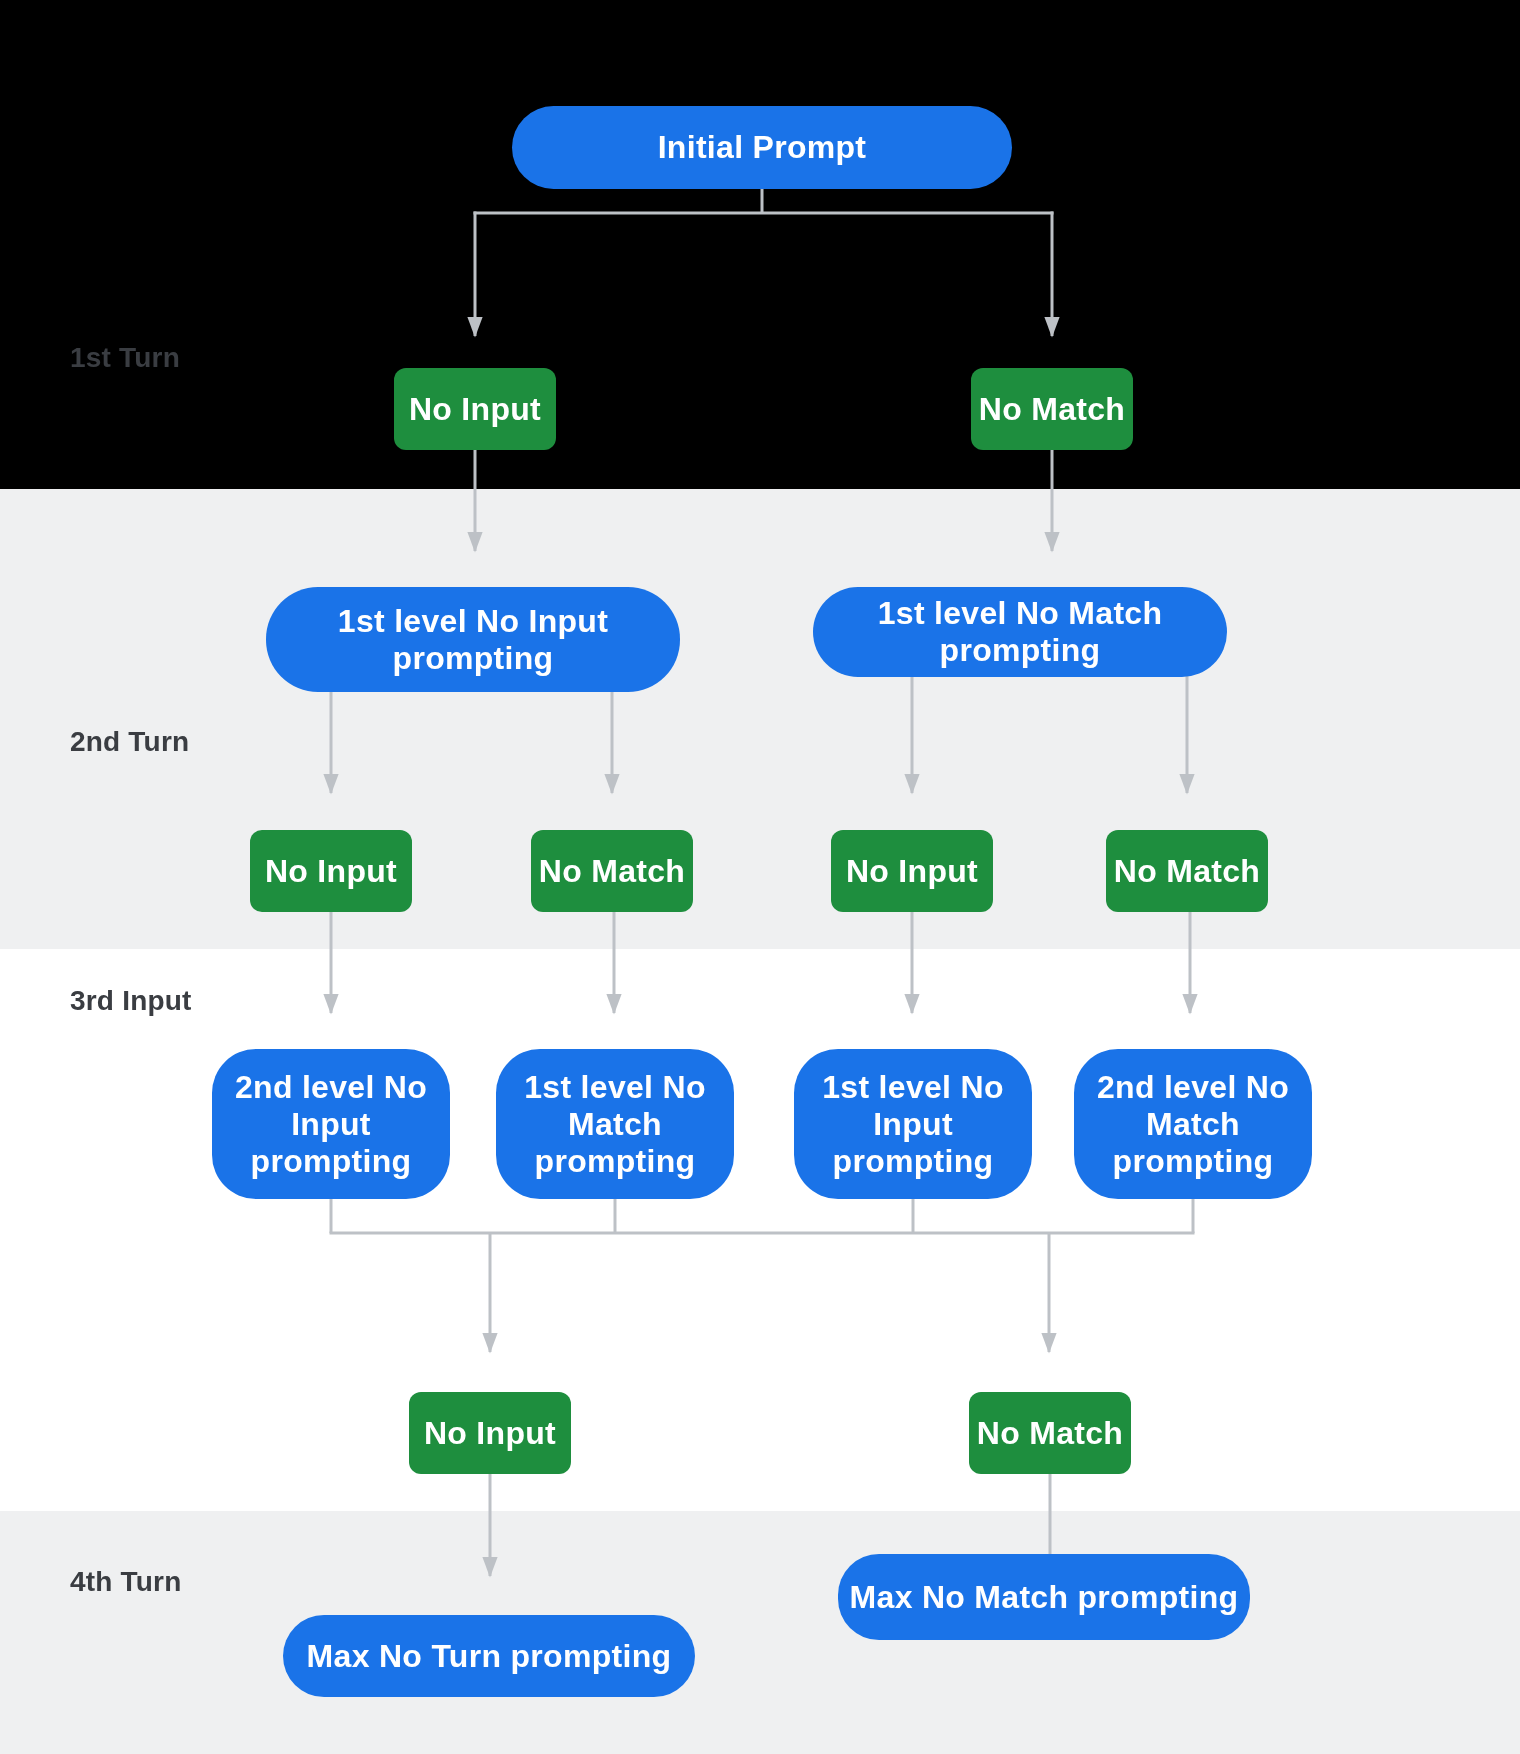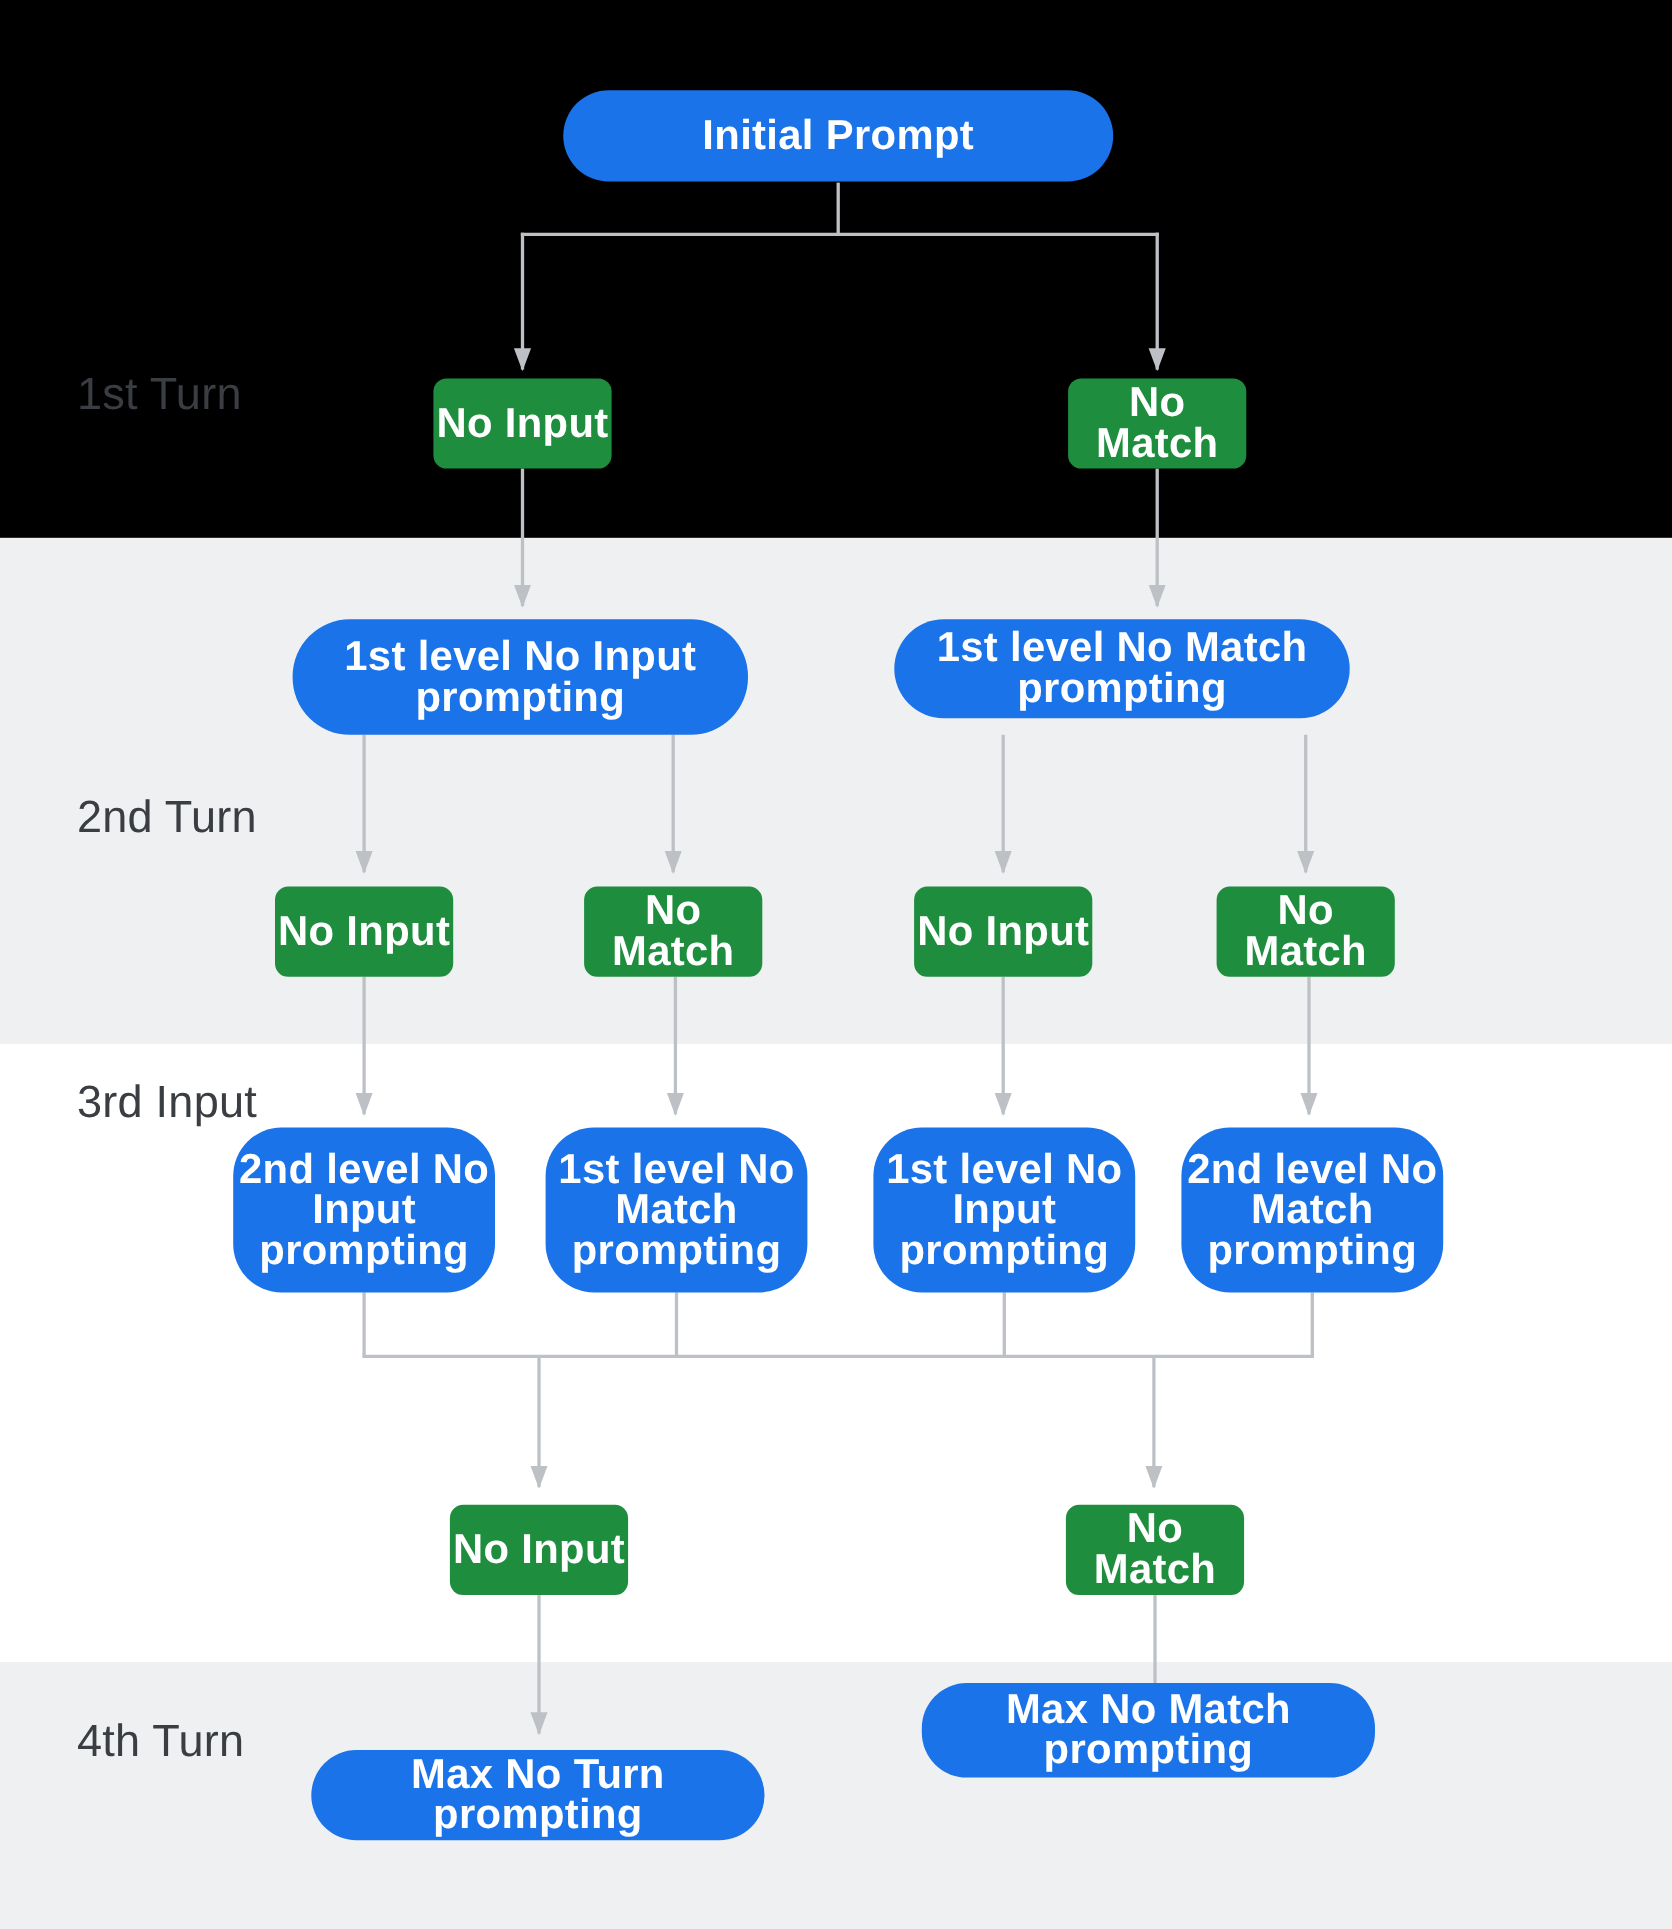--- a/index.html
+++ b/index.html
@@ -8,28 +8,28 @@
     font-family:"Liberation Sans", sans-serif;
   }
   .band{position:absolute;left:0;width:1520px;}
   .band-black{top:0;height:489px;background:var(--background_dark,#000);}
   .band-gray1{top:489px;height:460px;background:var(--background_light,#EFF0F1);}
   .band-white{top:949px;height:562px;background:var(--background_white,#fff);}
   .band-gray2{top:1511px;height:243px;background:var(--background_light,#EFF0F1);}
   svg.connectors{position:absolute;left:0;top:0;width:1520px;height:1754px;}
   .node{
     position:absolute;display:flex;align-items:center;justify-content:center;
-    color:var(--node_text,#fff);font-weight:700;font-size:38px;line-height:37px;
-    text-align:center;letter-spacing:.3px;white-space:pre-line;
+    color:var(--node_text,#fff);font-weight:700;font-size:32px;line-height:37px;
+    text-align:center;letter-spacing:.3px;white-space:pre-line;margin-top:24px;
   }
   .blue{background:var(--blue,#1A73E8);}
   .green{background:var(--green,#1E8E3E);}
   .turn-label{
     position:absolute;color:var(--turn_label,#3A3D42);
-    font-size:41px;line-height:36px;font-weight:400;letter-spacing:.2px;
+    font-size:28px;line-height:36px;font-weight:700;letter-spacing:.2px;
   }
 </style>
 </head>
 <body>
 
 <div class="canvas">
 
   <div class="band band-black"></div>
   <div class="band band-gray1"></div>
   <div class="band band-white"></div>

